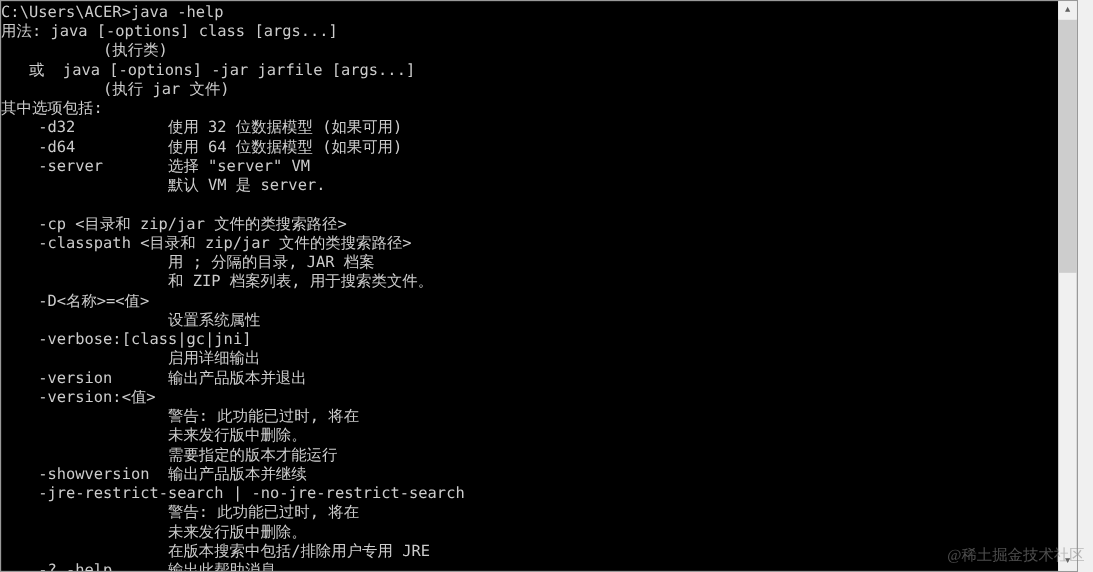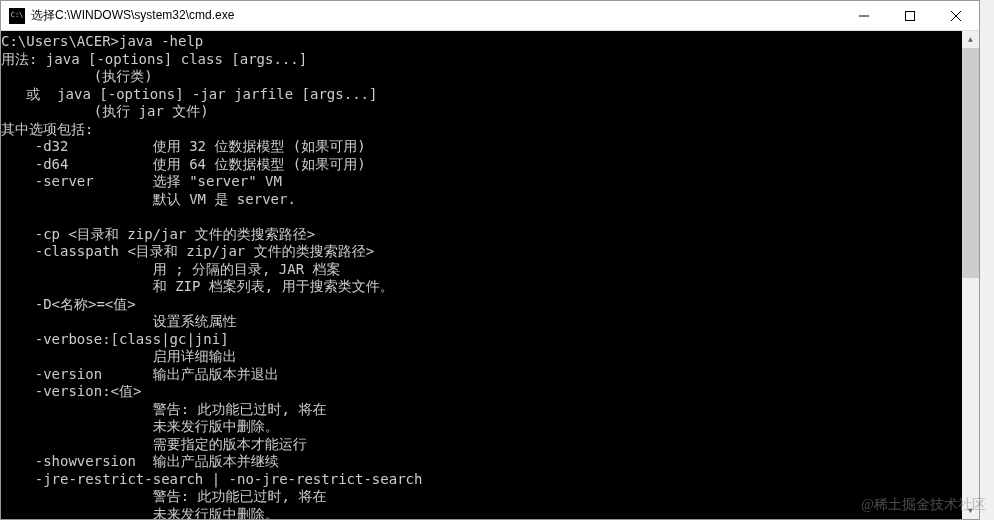--- a/index.html
+++ b/index.html
@@ -121,42 +121,20 @@
       font-family: Liberation Serif, serif;
       font-size: 14px;
       color: rgba(140,140,140,0.55);
       pointer-events: none;
     }
   </style>
 </head>
 <body>
 
 <div class="window">
-  <div class="titlebar">
-    <div class="titlebar-icon"></div>
-    <div class="titlebar-text">选择C:\WINDOWS\system32\cmd.exe</div>
-    <div class="window-controls">
-      <div class="win-btn">
-        <svg viewBox="0 0 10 10">
-            <line x1="0" y1="5" x2="10" y2="5" stroke="currentColor" stroke-width="1"></line>
-          </svg>
-      </div>
-      <div class="win-btn">
-        <svg viewBox="0 0 10 10">
-            <rect x="0.5" y="0.5" width="9" height="9" fill="none" stroke="currentColor" stroke-width="1"></rect>
-          </svg>
-      </div>
-      <div class="win-btn close">
-        <svg viewBox="0 0 10 10">
-            <line x1="0" y1="0" x2="10" y2="10" stroke="currentColor" stroke-width="1"></line>
-            <line x1="10" y1="0" x2="0" y2="10" stroke="currentColor" stroke-width="1"></line>
-          </svg>
-      </div>
-    </div>
-  </div>
   <div class="terminal-area">
     <div class="terminal-content" id="term-content">C:\Users\ACER&gt;java -help
 用法: java [-options] class [args...]
            (执行类)
    或  java [-options] -jar jarfile [args...]
            (执行 jar 文件)
 其中选项包括:
     -d32          使用 32 位数据模型 (如果可用)
     -d64          使用 64 位数据模型 (如果可用)
     -server       选择 "server" VM

